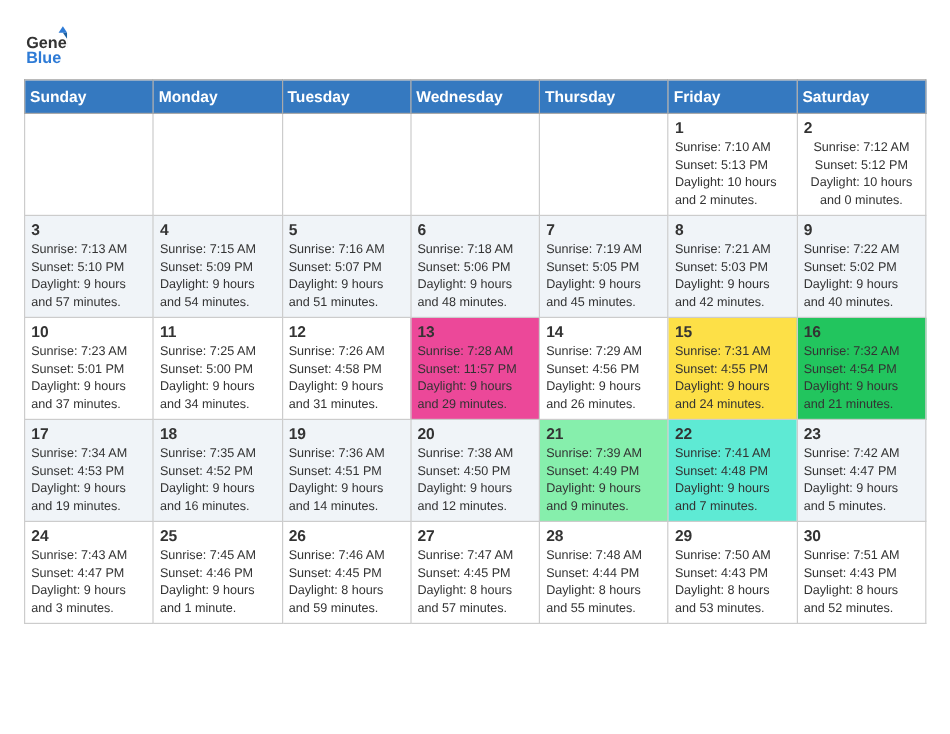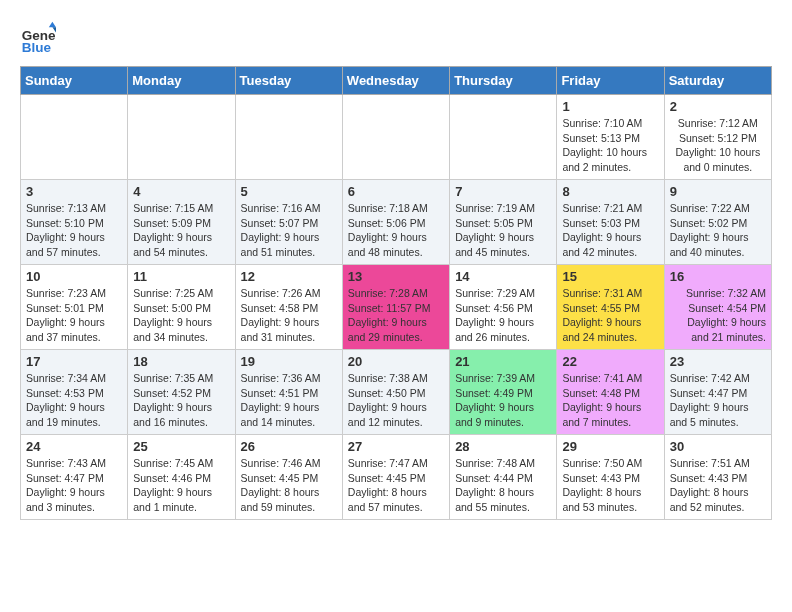--- a/index.html
+++ b/index.html
@@ -224,23 +224,23 @@
 Daylight: 9 hours
 and 26 minutes.</div>
         </td>
         <td style="background: #fde047;">
           <span class="day-number">15</span>
           <div class="day-info" style="white-space: pre-line;">Sunrise: 7:31 AM
 Sunset: 4:55 PM
 Daylight: 9 hours
 and 24 minutes.</div>
         </td>
-        <td style="background: #f0abfc;">
+        <td style="background: #22c55e;">
           <span class="day-number">16</span>
-          <div class="day-info" style="white-space: pre-line; text-align: right;">Sunrise: 7:32 AM
+          <div class="day-info" style="white-space: pre-line;">Sunrise: 7:32 AM
 Sunset: 4:54 PM
 Daylight: 9 hours
 and 21 minutes.</div>
         </td>
       </tr>
       <tr>
         <td style="background: rgb(240, 244, 248);">
           <span class="day-number">17</span>
           <div class="day-info" style="white-space: pre-line;">Sunrise: 7:34 AM
 Sunset: 4:53 PM
@@ -268,21 +268,21 @@
 Daylight: 9 hours
 and 12 minutes.</div>
         </td>
         <td style="background: #86efac;">
           <span class="day-number">21</span>
           <div class="day-info" style="white-space: pre-line;">Sunrise: 7:39 AM
 Sunset: 4:49 PM
 Daylight: 9 hours
 and 9 minutes.</div>
         </td>
-        <td style="background: #f0abfc;">
+        <td style="background: #5eead4;">
           <span class="day-number">22</span>
           <div class="day-info" style="white-space: pre-line;">Sunrise: 7:41 AM
 Sunset: 4:48 PM
 Daylight: 9 hours
 and 7 minutes.</div>
         </td>
         <td style="background: rgb(240, 244, 248);">
           <span class="day-number">23</span>
           <div class="day-info" style="white-space: pre-line;">Sunrise: 7:42 AM
 Sunset: 4:47 PM

